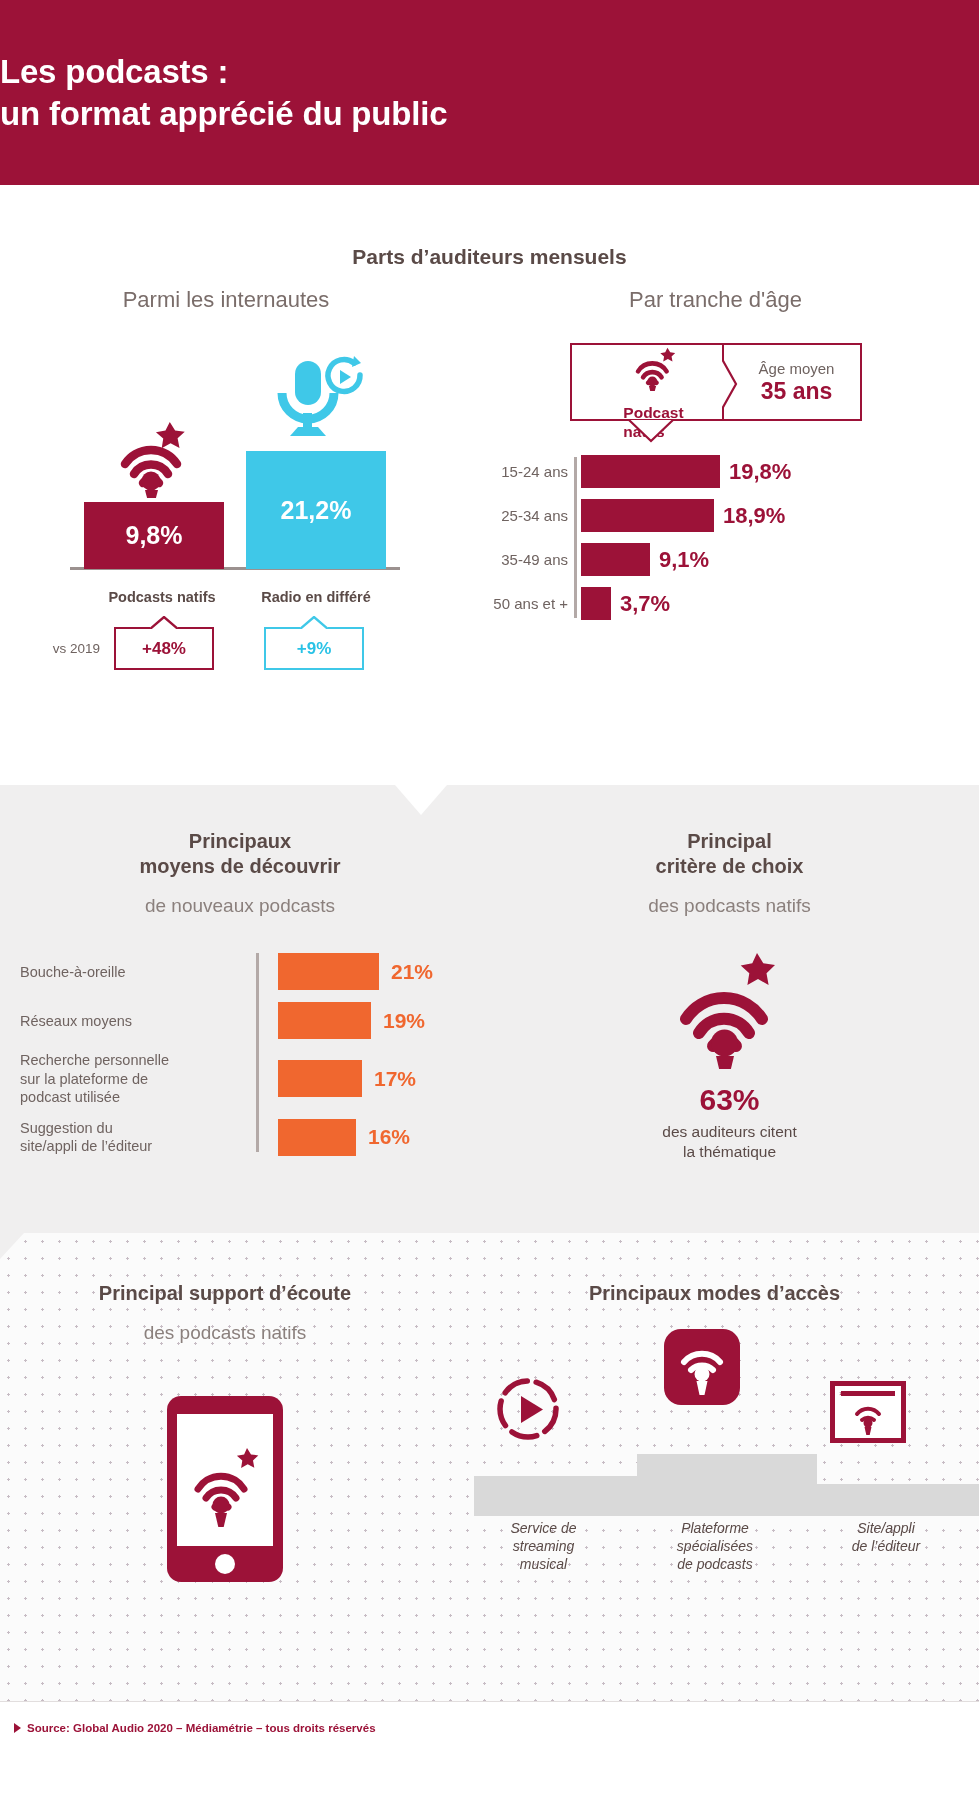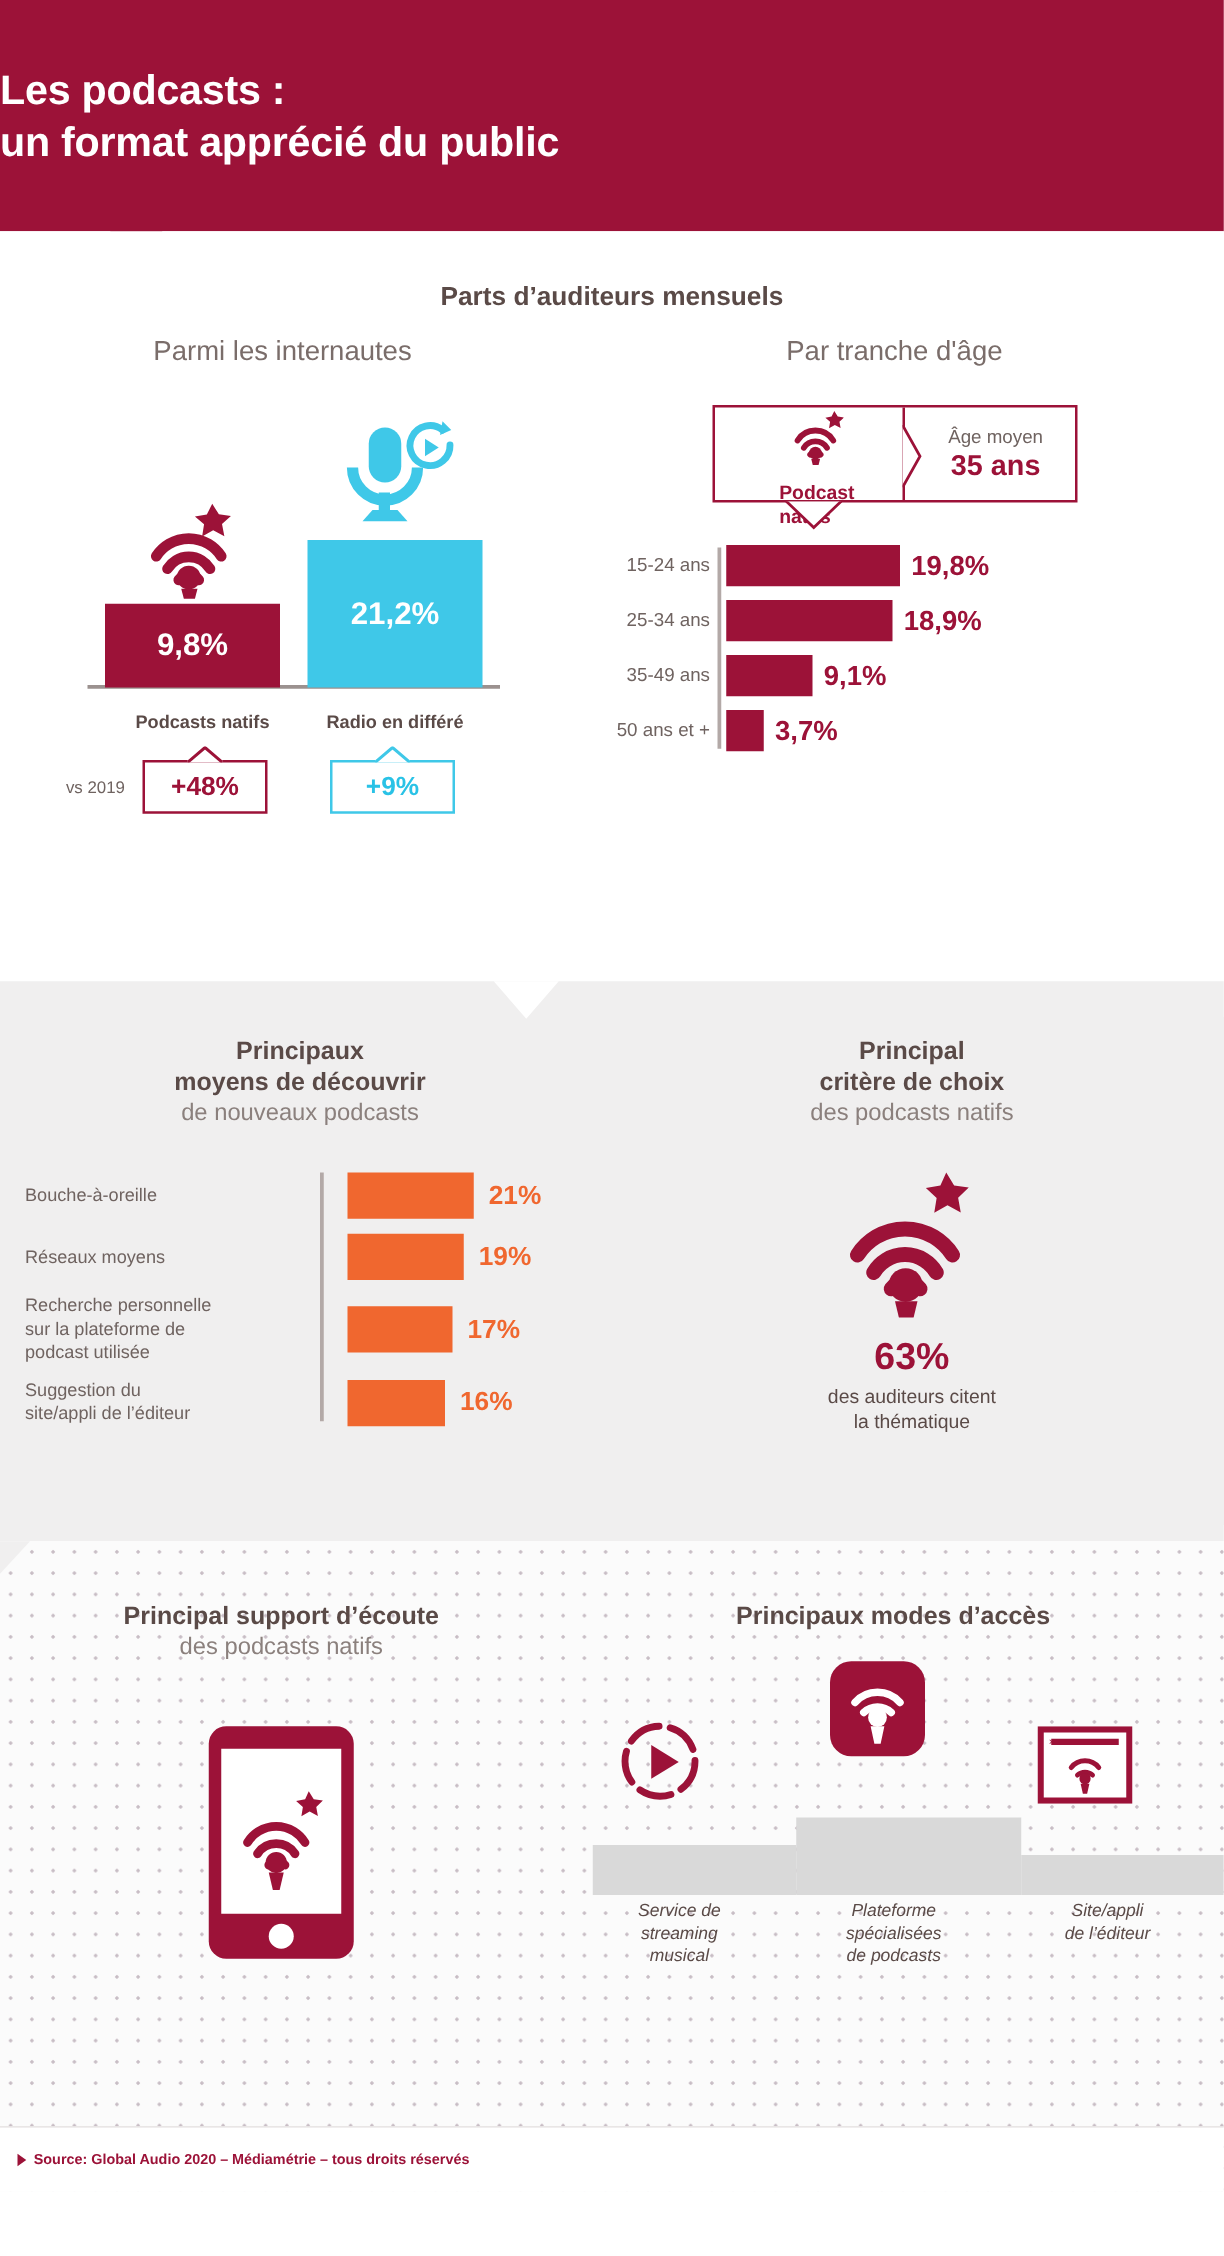--- a/index.html
+++ b/index.html
@@ -51,21 +51,21 @@
     border-top: 27px solid #9c1238;
   }
 
   
   .sec1 { position: relative; height: 600px; background: #fff; }
   .sec1-title {
     text-align: center;
     font-size: 21px;
     font-weight: bold;
     color: #5a4a47;
-    padding-top: 41px;
+    padding-top: 60px;
   }
   .sec1-cols { display: flex; margin-top: 18px; }
   .sec1-left  { width: 452px; position: relative; }
   .sec1-right { width: 527px; position: relative; }
   .sub-head {
     text-align: center;
     font-size: 22px;
     color: #7a6d6a;
     font-weight: 300;
   }
@@ -115,21 +115,21 @@
   
   .vs-row {
     display: flex; align-items: center;
     margin-top: 22px; margin-left: 22px;
   }
   .vs-lab { font-size: 13.5px; color: #6f6360; width: 78px; text-align: right; }
   .badge-wrap { position: relative; margin-left: 14px; }
   .badge {
     width: 100px; height: 43px;
     display: flex; align-items: center; justify-content: center;
-    font-size: 21px; font-weight: bold;
+    font-size: 17px; font-weight: bold;
     background: #fff;
     position: relative;
   }
   .badge.red  { border: 2.4px solid #9c1238; color: #9c1238; }
   .badge.cyan { border: 2.4px solid #3fc8e8; color: #29c2e6; }
   .badge .notch {
     position: absolute; top: -13px; left: 50%;
     transform: translateX(-50%);
     width: 28px; height: 13px;
     overflow: hidden;
@@ -213,21 +213,21 @@
   .sec2-cols { display: flex; padding-top: 44px; }
   .sec2-left  { width: 480px; }
   .sec2-right { width: 499px; }
   .blk-title {
     text-align: center;
     font-size: 20px; font-weight: bold; color: #5a4a47;
     line-height: 1.26;
   }
   .blk-sub {
     text-align: center; font-size: 19px; color: #8b807d; font-weight: 300;
-    margin-top: 1px;
+    margin-top: 16px;
   }
 
   .obars { position: relative; margin-top: 36px; padding-left: 20px; }
   .obar-axis {
     position: absolute; left: 256px; top: 0; bottom: 4px;
     width: 2.5px; background: #b3a9a7;
   }
   .orow { display: flex; align-items: center; margin-bottom: 12px; }
   .orow .lab {
     width: 236px; text-align: left;

